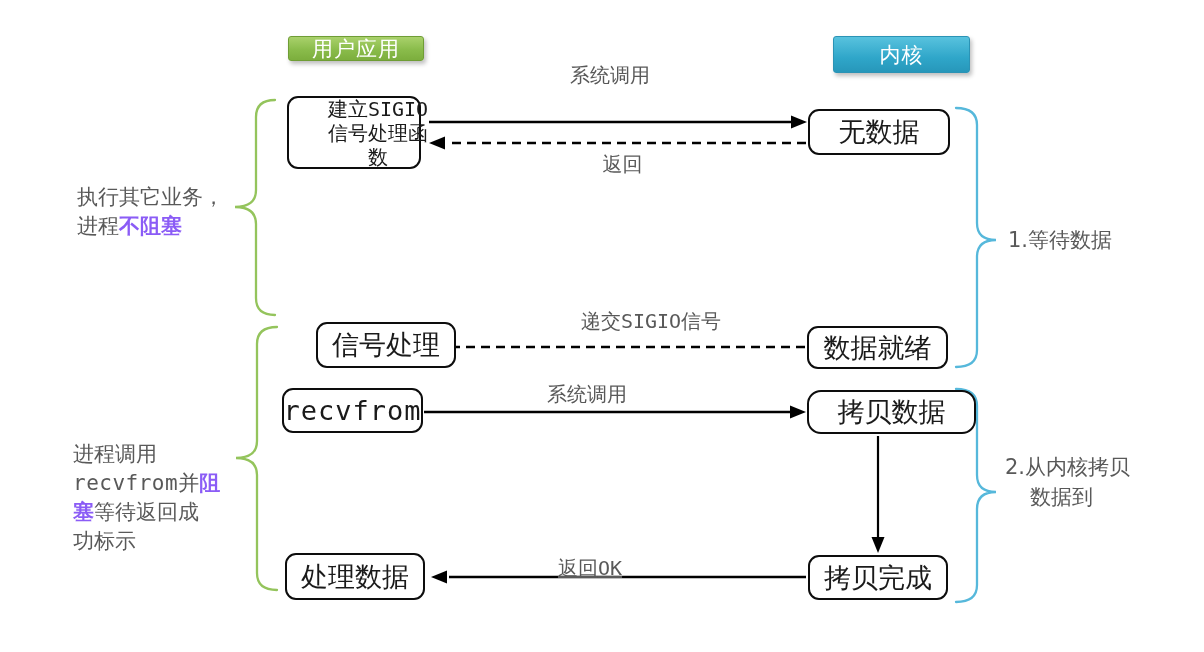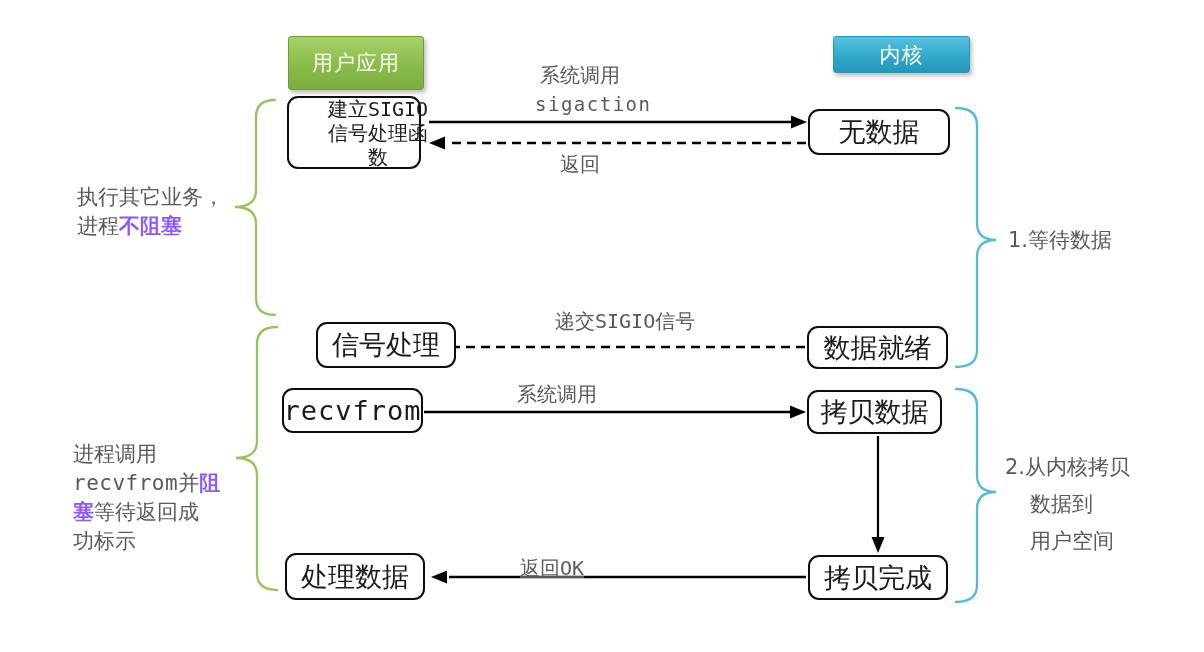--- a/index.html
+++ b/index.html
@@ -32,29 +32,29 @@
     background:#ffffff; border:2.5px solid #0d0d0d; border-radius:11px;
     display:flex; flex-direction:column; align-items:center; justify-content:center;
     color:#1a1a1a; font-size:27px; text-align:center; line-height:24px;
   }
   .node .nl { white-space:nowrap; }
   .mono { font-family:"DejaVu Sans Mono","Liberation Mono",monospace; }
   .node.small-text { font-size:20px;padding-left:48px; }
 
   
   .flow-label {
-    color:#595959; font-size:20px; text-align:left; white-space:nowrap;
+    color:#595959; font-size:20px; text-align:center; white-space:nowrap;
   }
   .flow-label.mono-line { font-family:"DejaVu Sans Mono","Liberation Mono",monospace; letter-spacing:1.5px; font-size:19px; }
 
   
   .annot { color:#595959; font-size:21px; line-height:29px; }
   .annot b { font-weight:700; color:#8b5cf6; }
   .annot .mono { letter-spacing:0.5px; }
-  .annot .indent { padding-left:25px; display:block;margin-top:7px; }
+  .annot .indent { padding-left:25px; display:block; }
 </style>
 </head>
 <body>
 
 <div class="canvas">
 
   <svg class="overlay" viewBox="0 0 1204 652">
 
     <line x1="429" y1="122" x2="793" y2="122" stroke="#000000" stroke-width="2.4"></line>
     <polygon points="807,122 791,115.5 791,128.5" fill="#000000"></polygon>
@@ -76,21 +76,21 @@
 
     <path fill="none" stroke="#94c45c" stroke-width="2.3" stroke-linecap="round" d="M 275,100 Q 256,100 256,117 L 256,190 Q 256,207 235,207 Q 256,207 256,224 L 256,298 Q 256,315 275,315"></path>
 
     <path fill="none" stroke="#94c45c" stroke-width="2.3" stroke-linecap="round" d="M 277,327 Q 257,327 257,344 L 257,441 Q 257,458 236,458 Q 257,458 257,475 L 257,573 Q 257,590 277,590"></path>
 
     <path fill="none" stroke="#56b8db" stroke-width="2.3" stroke-linecap="round" d="M 956,108 Q 977,108 977,125 L 977,223 Q 977,240 996,240 Q 977,240 977,257 L 977,350 Q 977,367 956,367"></path>
 
     <path fill="none" stroke="#56b8db" stroke-width="2.3" stroke-linecap="round" d="M 956,389 Q 977,389 977,406 L 977,475 Q 977,492 996,492 Q 977,492 977,509 L 977,585 Q 977,602 956,602"></path>
   </svg>
 
-  <div class="abs hdr green" style="left:288px;top:36px;width:136px;height:54px;">
+  <div class="abs hdr green" style="left:288px;top:36px;width:136px;height:25px;">
     <span>用户应用</span>
   </div>
   <div class="abs hdr teal" style="left:810px;top:36px;width:137px;height:37px;">
     <span>内核</span>
   </div>
 
   <div class="abs node small-text" style="left:287px;top:96px;width:134px;height:73px;line-height:24px;">
     <div class="nl"><span>建立</span><span class="mono">SIGIO</span></div>
     <div class="nl">信号处理函</div>
     <div class="nl">数</div>
@@ -104,44 +104,42 @@
   <div class="abs node" style="left:285px;top:553px;width:140px;height:47px;">
     <span>处理数据</span>
   </div>
 
   <div class="abs node" style="left:808px;top:109px;width:142px;height:46px;">
     <span>无数据</span>
   </div>
   <div class="abs node" style="left:807px;top:326px;width:141px;height:43px;">
     <span>数据就绪</span>
   </div>
-  <div class="abs node" style="left:807px;top:390px;width:135px;height:44px;">
+  <div class="abs node" style="left:807px;top:390px;width:169px;height:44px;border-radius:14px;">
     <span>拷贝数据</span>
   </div>
   <div class="abs node" style="left:808px;top:555px;width:140px;height:45px;">
     <span>拷贝完成</span>
   </div>
 
   <div class="abs flow-label" style="left:540px;top:62px;width:140px;">系统调用</div>
-  <div class="abs flow-label mono-line" style="left:535px;top:93px;width:150px;">sigaction</div>
   <div class="abs flow-label" style="left:560px;top:151px;width:125px;">返回</div>
   <div class="abs flow-label" style="left:555px;top:308px;width:192px;"><span>递交</span><span class="mono">SIGIO</span><span>信号</span></div>
   <div class="abs flow-label" style="left:517px;top:381px;width:140px;">系统调用</div>
   <div class="abs flow-label" style="left:520px;top:555px;width:140px;text-decoration:underline;"><span>返回</span><span class="mono">OK</span></div>
 
   <div class="abs annot" style="left:77px;top:183px;width:165px;">
     <span>执行其它业务，</span><br>
     <span>进程</span><b>不阻塞</b>
   </div>
   <div class="abs annot" style="left:47px;top:440px;width:190px;margin-left:26px;">
     <span>进程调用</span><br>
     <span class="mono">recvfrom</span><span>并</span><b>阻</b><br>
     <b>塞</b><span>等待返回成</span><br>
     <span>功标示</span>
   </div>
   <div class="abs annot" style="left:1008px;top:226px;width:190px;">1.等待数据</div>
   <div class="abs annot" style="left:1005px;top:452px;width:198px;line-height:30px;">
     <span>2.从内核拷贝</span>
     <span class="indent">数据到</span>
-    <span class="indent">用户空间</span>
   </div>
 
 </div>
 
 </body></html>

